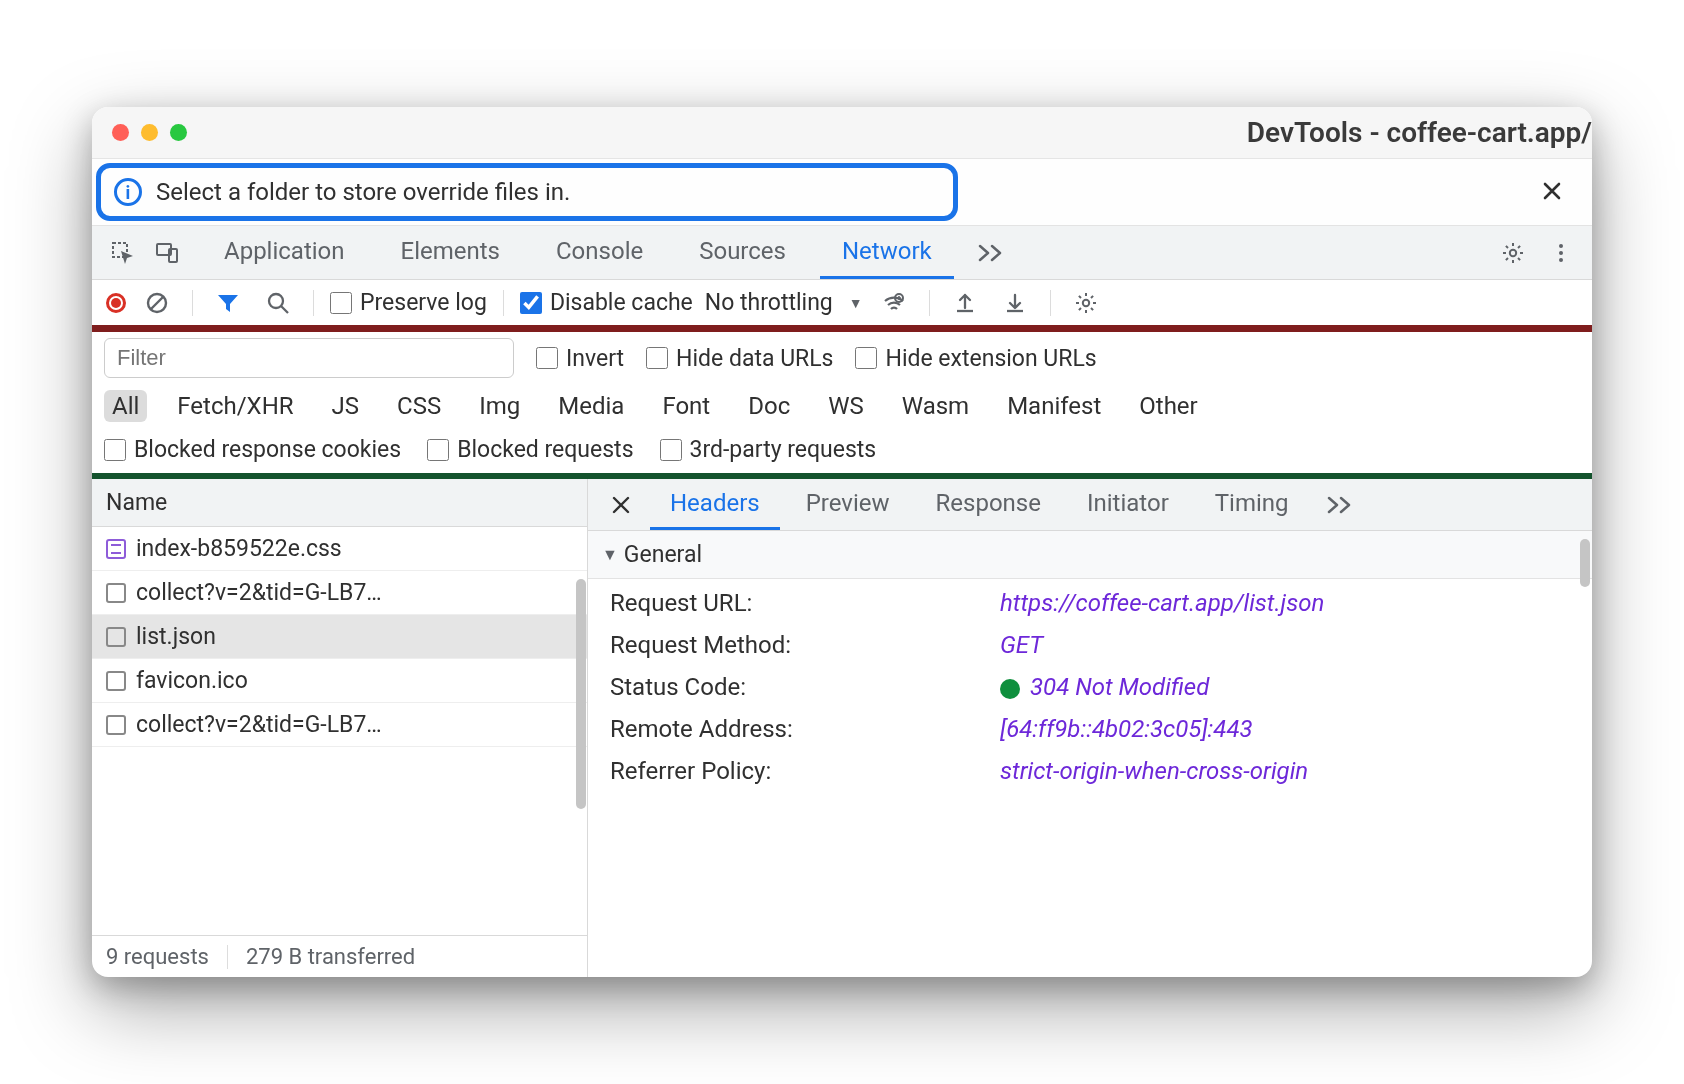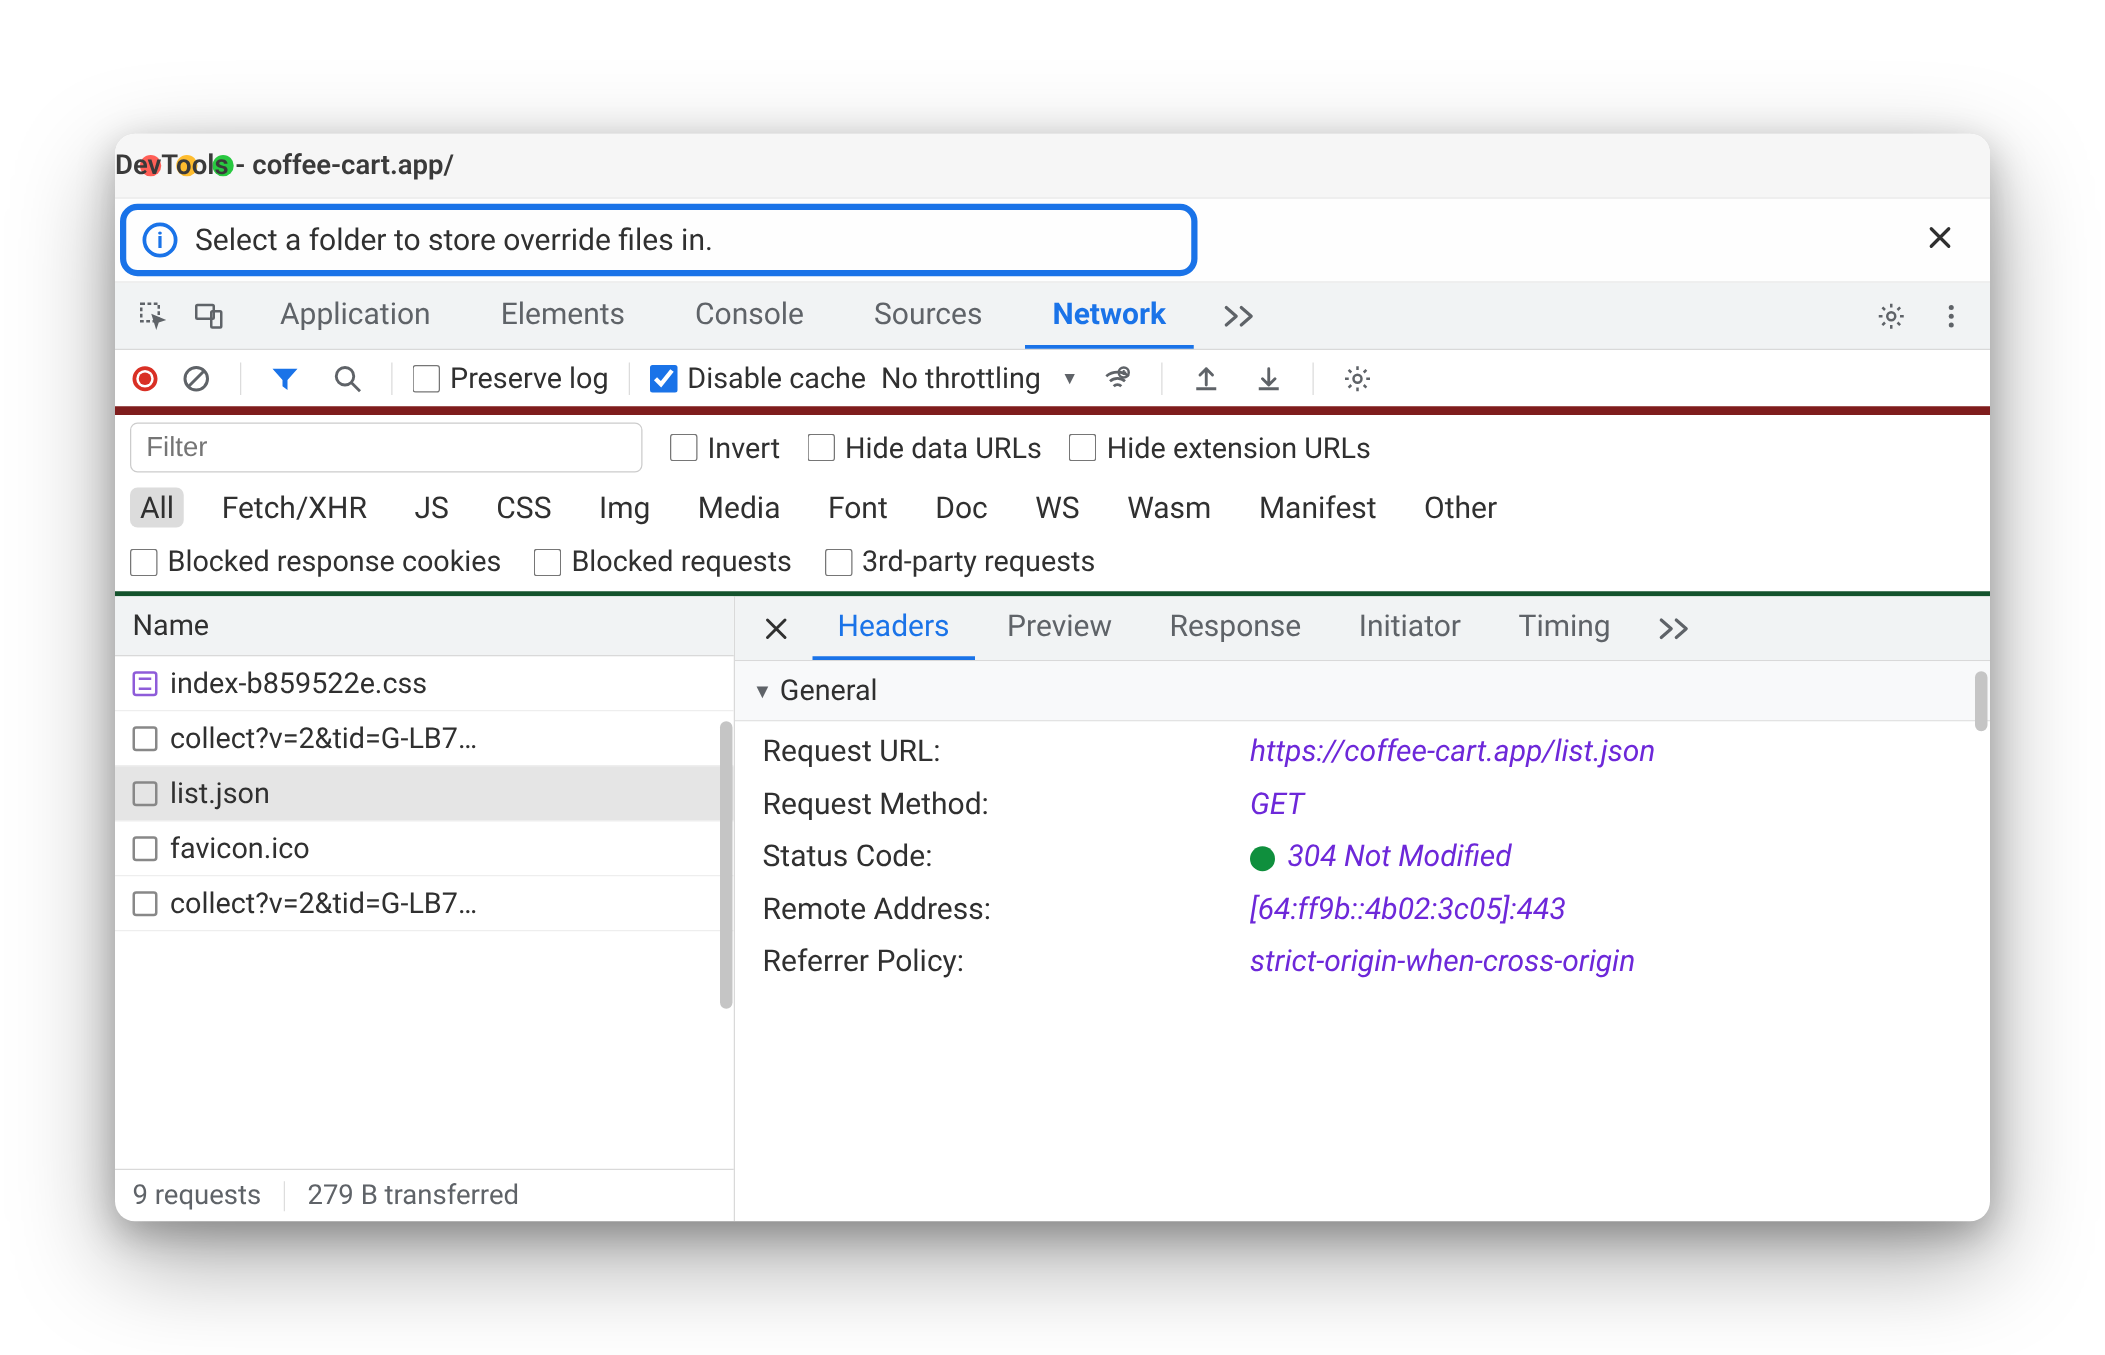--- a/index.html
+++ b/index.html
@@ -41,23 +41,23 @@
   }
   .traffic-light {
     width: 17px; height: 17px; border-radius: 50%;
   }
   .tl-red { background: #ff5f57; }
   .tl-yellow { background: #febc2e; }
   .tl-green { background: #28c840; }
   .window-title {
     position: absolute;
     left: 0; right: 0;
-    text-align: left;
+    text-align: right;
     font-weight: 600;
-    font-size: 22px;
+    font-size: 28px;
     color: #3a3a3a;
     pointer-events: none;
   }
   
   .infobar-wrap {
     position: relative;
     border-bottom: 1px solid #e3e3e3;
   }
   .infobar {
     display: flex;
@@ -135,21 +135,20 @@
     display: flex;
     align-items: center;
     font-size: 24px;
     color: #5f6368;
     cursor: pointer;
     border-bottom: 3px solid transparent;
   }
   .tab.active {
     color: #1a73e8;
     border-bottom-color: #1a73e8;
-    font-weight: bold;
   }
   .more-tabs {
     padding: 0 12px;
     display: flex; align-items: center;
     color: #5f6368; cursor: pointer;
     font-size: 26px;
   }
   .right-icons {
     display: flex;
     gap: 10px;
@@ -232,21 +231,21 @@
   .type-pill.active {
     background: #dcdcdc;
     border-radius: 6px;
   }
   
   .options-row {
     display: flex;
     align-items: flex-end;
     padding: 6px 12px 10px;
     gap: 26px;
-    border-bottom: 4px solid #14532d;
+    border-bottom: 6px solid #14532d;
   }
   
   .content {
     display: flex;
     flex: 1;
     overflow: hidden;
   }
   .reqlist {
     width: 496px;
     border-right: 1px solid #d9d9d9;

